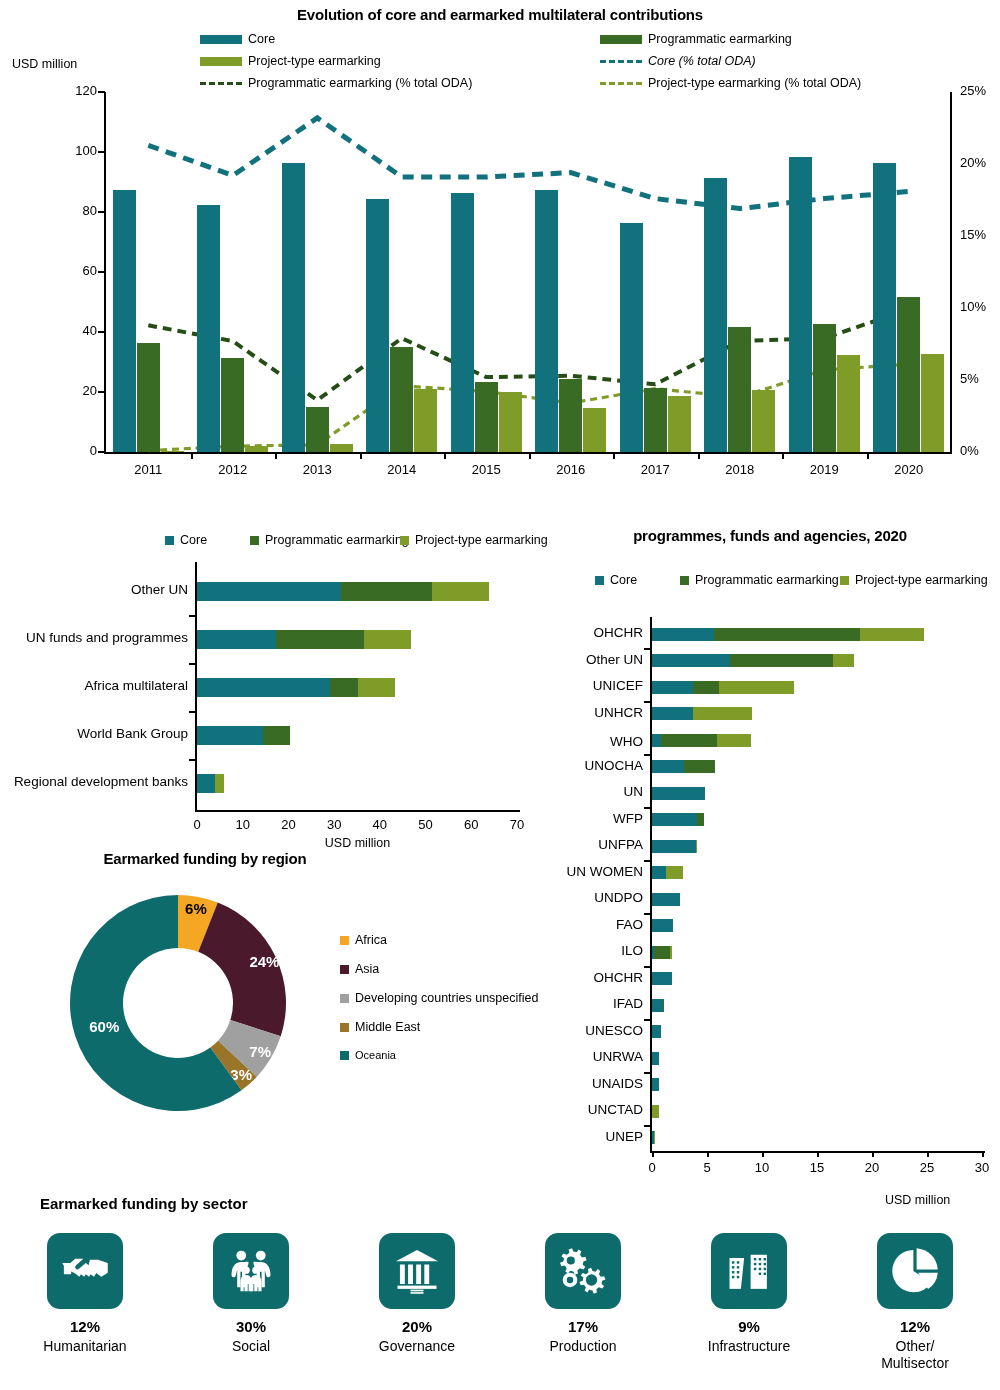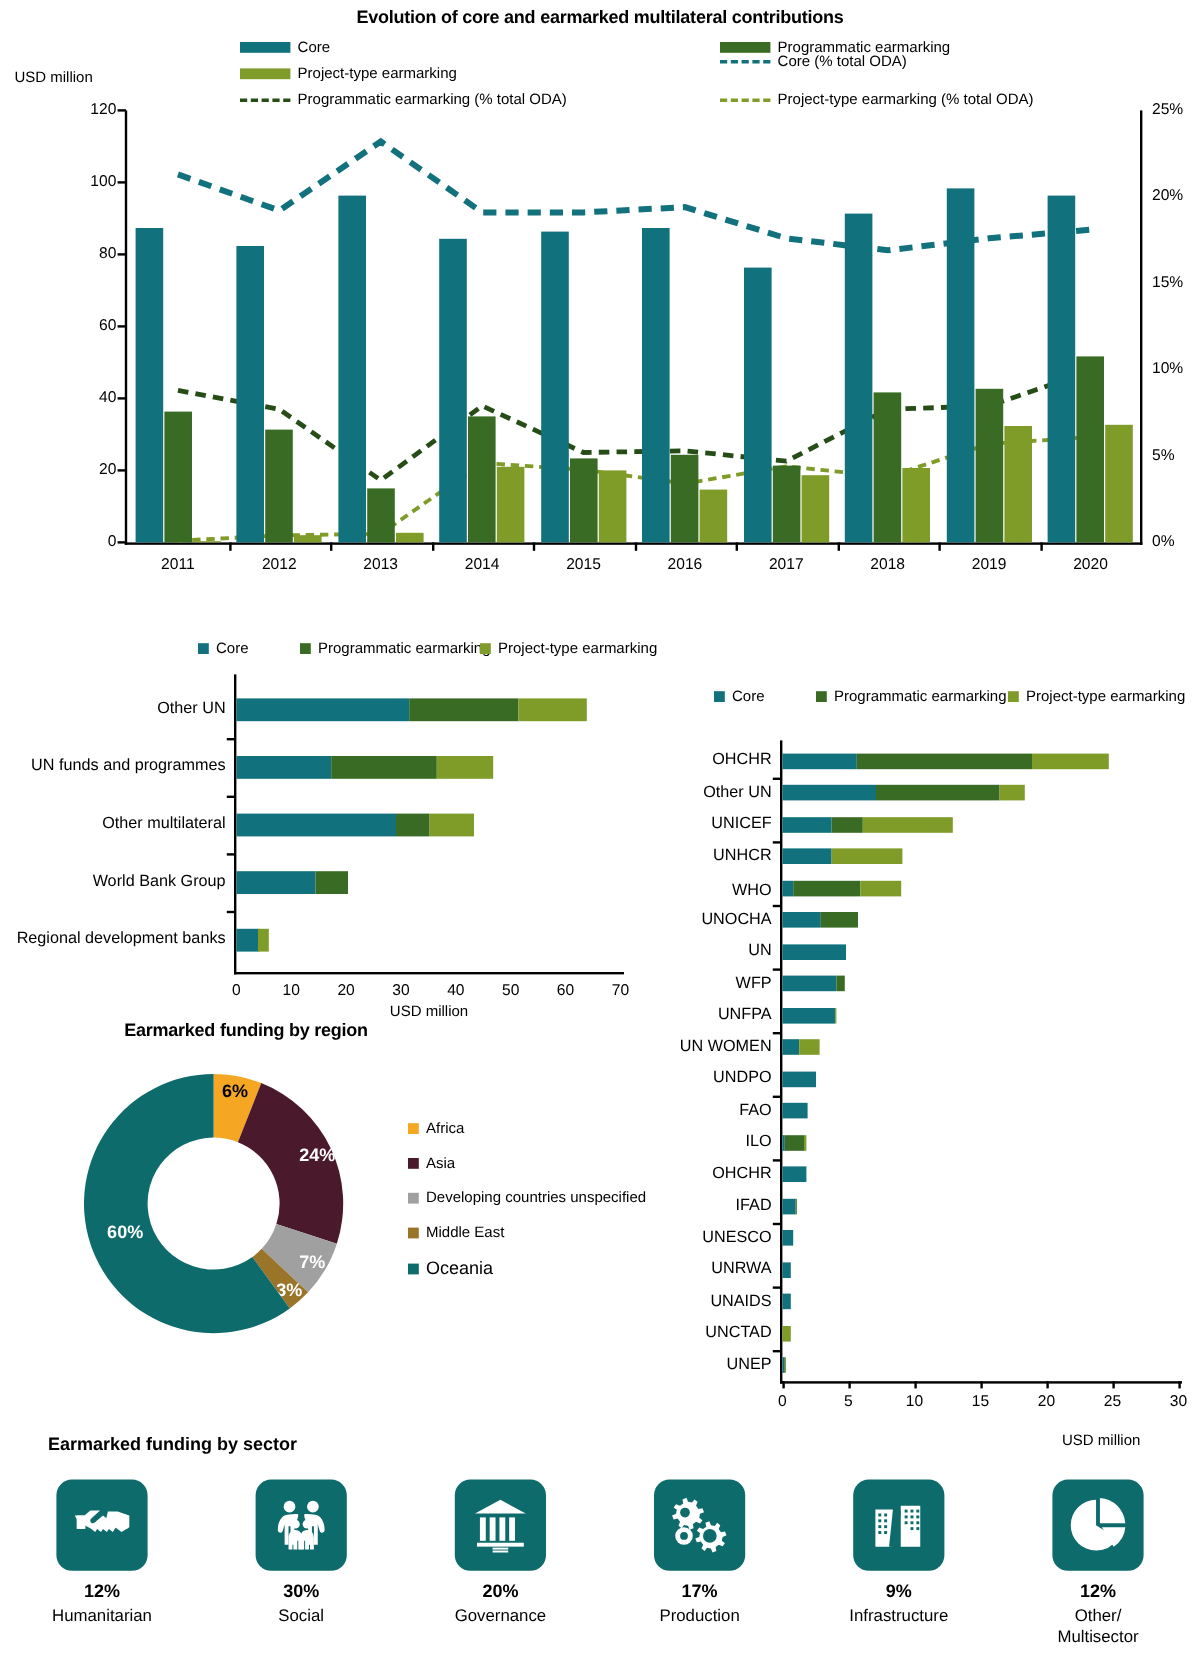--- a/index.html
+++ b/index.html
@@ -77,21 +77,21 @@
           <span>Core</span>
         </div>
         <div class="lg-item" style="left: 600px; top: 32px;">
           <span class="sw" style="background: rgb(58, 107, 37);"></span>
           <span>Programmatic earmarking</span>
         </div>
         <div class="lg-item" style="left: 200px; top: 54px;">
           <span class="sw" style="background: rgb(127, 155, 40);"></span>
           <span>Project-type earmarking</span>
         </div>
-        <div class="lg-item" style="left: 600px; top: 44px;">
+        <div class="lg-item" style="left: 600px; top: 54px; font-style: italic;">
           <span class="dsh" style="border-top-color: rgb(17, 113, 124);"></span>
           <span>Core (% total ODA)</span>
         </div>
         <div class="lg-item" style="left: 200px; top: 76px;">
           <span class="dsh" style="border-top-color: rgb(39, 77, 23);"></span>
           <span>Programmatic earmarking (% total ODA)</span>
         </div>
         <div class="lg-item" style="left: 600px; top: 76px;">
           <span class="dsh" style="border-top-color: rgb(127, 155, 40);"></span>
           <span>Project-type earmarking (% total ODA)</span>
@@ -228,21 +228,21 @@
         </div>
         <div class="hrow" style="left: 0px; top: 206.5px;">
           <div class="hseg" style="width: 17.8286px; background: rgb(17, 113, 124);"></div>
           <div class="hseg" style="width: 0.457143px; background: rgb(58, 107, 37);"></div>
           <div class="hseg" style="width: 9.14286px; background: rgb(127, 155, 40);"></div>
         </div>
       </div>
     <div id="c2-rowlabels">
         <div class="hlab" style="left: 0px; width: 188px; top: 77px;">Other UN</div>
         <div class="hlab" style="left: 0px; width: 188px; top: 125px;">UN funds and programmes</div>
-        <div class="hlab" style="left: 0px; width: 188px; top: 173px;">Other multilateral</div>
+        <div class="hlab" style="left: 0px; width: 188px; top: 173px;">Africa multilateral</div>
         <div class="hlab" style="left: 0px; width: 188px; top: 221px;">World Bank Group</div>
         <div class="hlab" style="left: 0px; width: 188px; top: 269px;">Regional development banks</div>
       </div>
     <div id="c2-xlabels">
         <div class="tlabel" style="left: 177px; top: 312px; width: 40px; text-align: center;">0</div>
         <div class="tlabel" style="left: 222.714px; top: 312px; width: 40px; text-align: center;">10</div>
         <div class="tlabel" style="left: 268.429px; top: 312px; width: 40px; text-align: center;">20</div>
         <div class="tlabel" style="left: 314.143px; top: 312px; width: 40px; text-align: center;">30</div>
         <div class="tlabel" style="left: 359.857px; top: 312px; width: 40px; text-align: center;">40</div>
         <div class="tlabel" style="left: 405.571px; top: 312px; width: 40px; text-align: center;">50</div>
@@ -280,28 +280,29 @@
           <span>Asia</span>
         </div>
         <div class="lg-item" style="left: 285px; top: 141px; font-size: 12.5px;">
           <span class="sw-sm" style="background: rgb(160, 160, 160);"></span>
           <span>Developing countries unspecified</span>
         </div>
         <div class="lg-item" style="left: 285px; top: 170px; font-size: 12.5px;">
           <span class="sw-sm" style="background: rgb(154, 116, 40);"></span>
           <span>Middle East</span>
         </div>
-        <div class="lg-item" style="left: 285px; top: 199px; font-size: 15px;">
+        <div class="lg-item" style="left: 285px; top: 199px; font-size: 11px;">
           <span class="sw-sm" style="background: rgb(13, 107, 107);"></span>
           <span>Oceania</span>
         </div>
       </div>
   </div>
 
   <div id="chart3">
+    <div class="title" style="position:absolute;left:0;top:22px;width:460px;">programmes, funds and agencies, 2020</div>
     <div id="c3-legend">
         <div class="lg-item" style="left: 55px; top: 68px; font-size: 12.5px;">
           <span class="sw-sm" style="background: rgb(17, 113, 124);"></span>
           <span>Core</span>
         </div>
         <div class="lg-item" style="left: 140px; top: 68px; font-size: 12.5px;">
           <span class="sw-sm" style="background: rgb(58, 107, 37);"></span>
           <span>Programmatic earmarking</span>
         </div>
         <div class="lg-item" style="left: 300px; top: 68px; font-size: 12.5px;">

